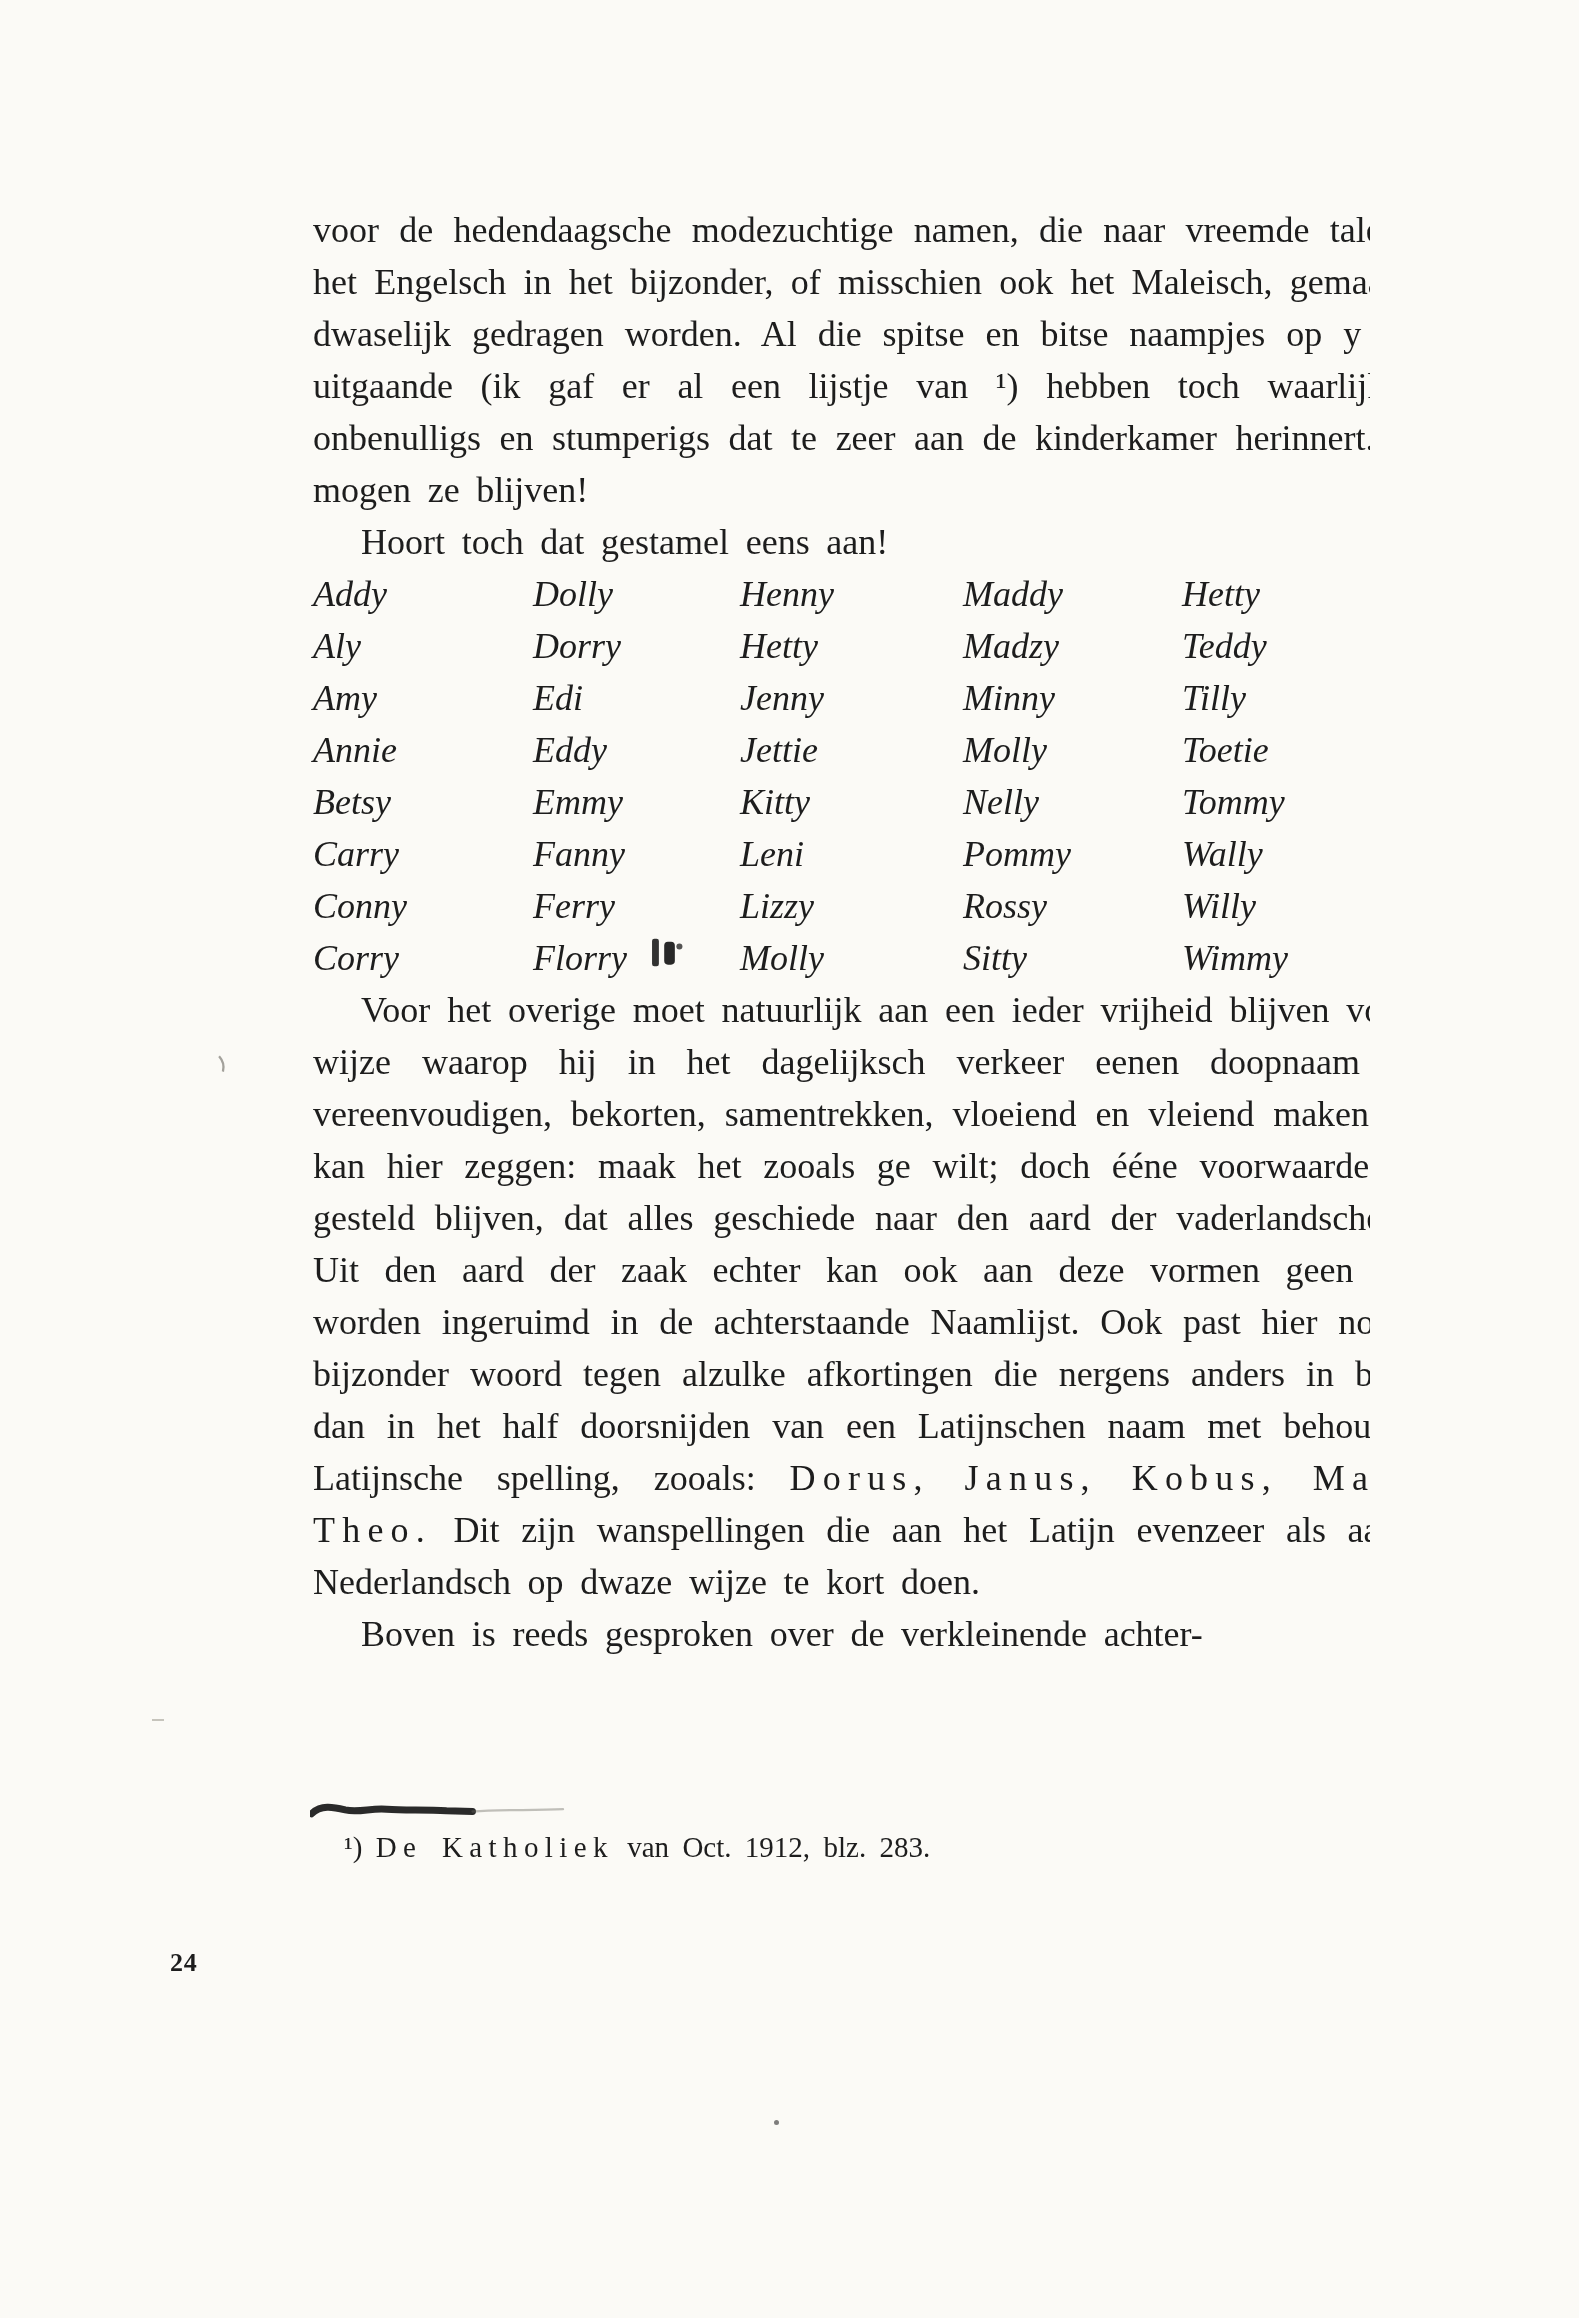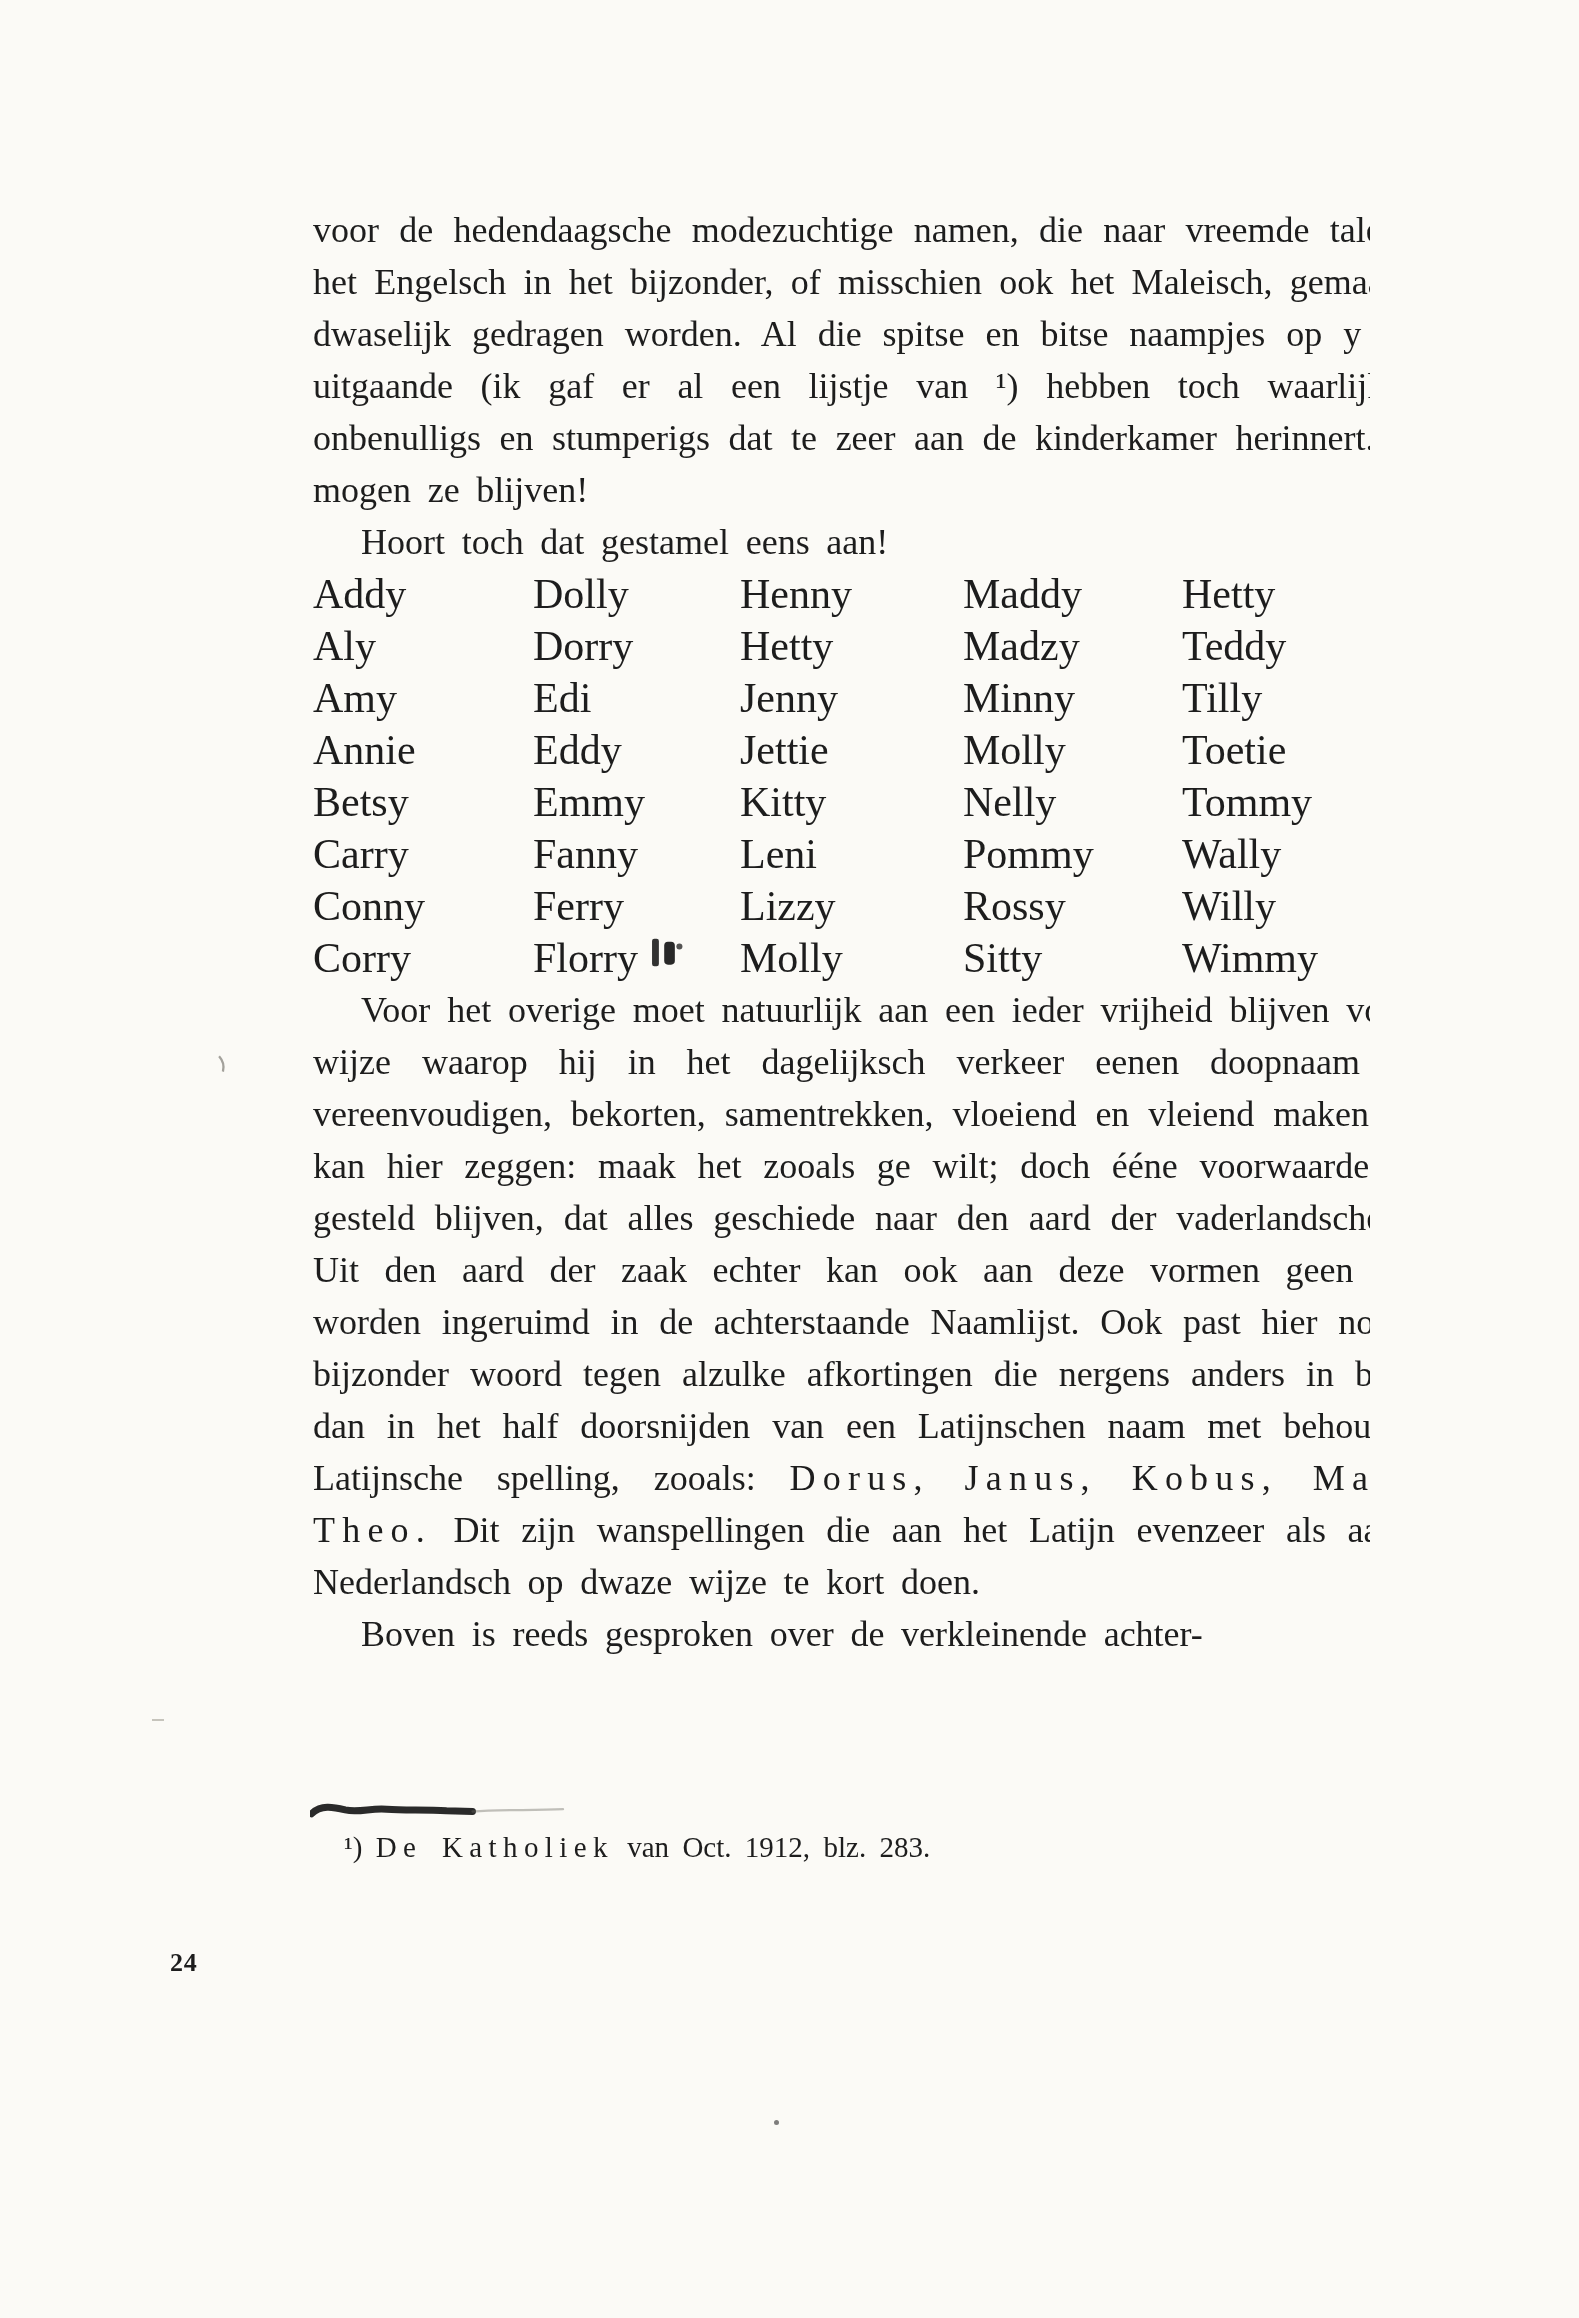--- a/index.html
+++ b/index.html
@@ -27,22 +27,23 @@
     margin: 0;
     font-size: 36px;
     line-height: 52px;
     text-align: justify;
     word-spacing: 7.7px;
   }
   p.indent { text-indent: 48px; }
   .names-grid {
     display: grid;
     grid-template-columns: 220px 207px 223px 219px 1fr;
-    font-size: 42px;
+    font-size: 36px;
     line-height: 52px;
+    font-style: italic;
   }
   .name-cell { white-space: nowrap; }
   .spaced-names {
     letter-spacing: 0.2em;
     word-spacing: 1.5px;
   }
   .footnote-area {
     position: absolute;
     left: 310px;
     top: 1800px;

